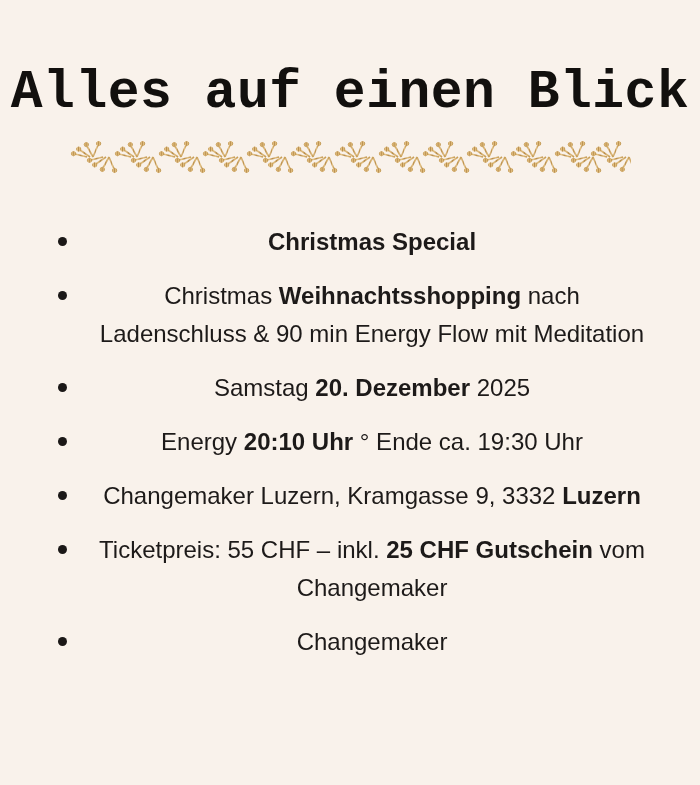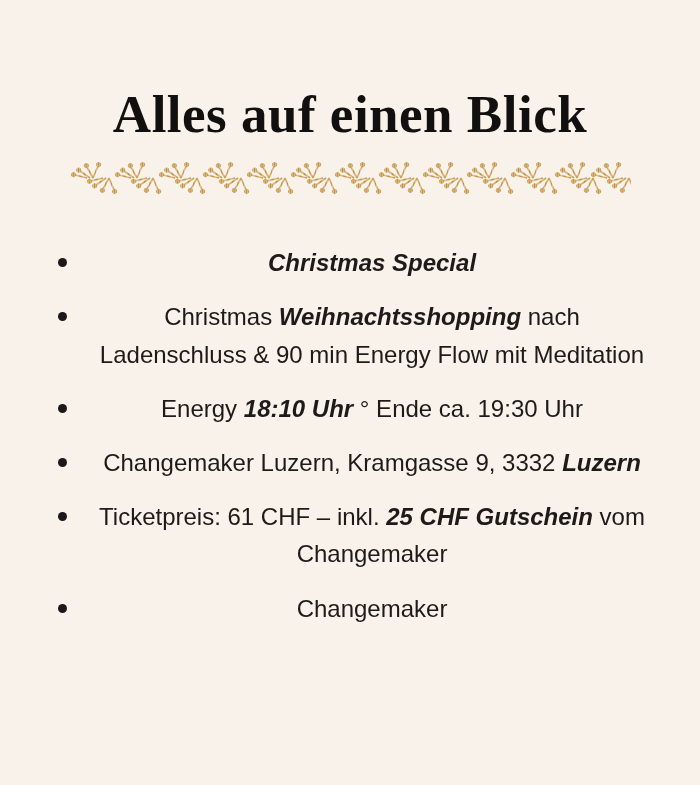--- a/index.html
+++ b/index.html
@@ -10,27 +10,27 @@
     font-family: "Liberation Sans", sans-serif;
     color: #1d1a19;
     overflow: hidden;
   }
   .page {
     width: 700px;
     height: 785px;
     position: relative;
   }
   .title {
-    font-family: Liberation Serif, serif;
+    font-family: Liberation Mono, monospace;
     font-weight: 700;
     font-size: 53px;
     line-height: 1.1;
     text-align: center;
     margin: 0;
-    padding-top: 85px;
+    padding-top: 64px;
     color: #12100e;
     letter-spacing: 0.5px;
   }
   .divider-wrap {
     text-align: center;
     margin-top: 13px;
     height: 44px;
   }
   ul.info-list {
     list-style: none;
@@ -49,21 +49,21 @@
   li.info-item::before {
     content: "";
     position: absolute;
     left: 18px;
     top: 14px;
     width: 9px;
     height: 9px;
     border-radius: 50%;
     background: #1b1817;
   }
-  .seg.bold { font-weight: 700; font-style: italic; }
+  .seg.bold { font-weight: 700; }
 </style>
 </head>
 <body>
 
 <div class="page">
 
   <h1 class="title">Alles auf einen Blick</h1>
 
   <div class="divider-wrap">
     <svg width="562" height="44" viewBox="0 0 562 44" aria-hidden="true">
@@ -113,27 +113,30 @@
 
   <ul class="info-list">
       <li class="info-item">
         <div class="line"><span class="seg bold">Christmas Special</span></div>
       </li>
       <li class="info-item">
         <div class="line"><span class="seg">Christmas </span><span class="seg bold">Weihnachtsshopping</span><span class="seg"> nach</span></div>
         <div class="line"><span class="seg">Ladenschluss &amp; 90 min Energy Flow mit Meditation</span></div>
       </li>
       <li class="info-item">
-        <div class="line"><span class="seg">Energy </span><span class="seg bold">18:10 Uhr</span><span class="seg"> ° Ende ca. 19:30 Uhr</span></div>
+        <div class="line"><span class="seg">Samstag </span><span class="seg bold">20. Dezember</span><span class="seg"> 2025</span></div>
+      </li>
+      <li class="info-item">
+        <div class="line"><span class="seg">Energy </span><span class="seg bold">20:10 Uhr</span><span class="seg"> ° Ende ca. 19:30 Uhr</span></div>
       </li>
       <li class="info-item">
         <div class="line"><span class="seg">Changemaker Luzern, Kramgasse 9, 3332 </span><span class="seg bold">Luzern</span></div>
       </li>
       <li class="info-item">
-        <div class="line"><span class="seg">Ticketpreis: 61 CHF – inkl. </span><span class="seg bold">25 CHF Gutschein</span><span class="seg"> vom</span></div>
+        <div class="line"><span class="seg">Ticketpreis: 55 CHF – inkl. </span><span class="seg bold">25 CHF Gutschein</span><span class="seg"> vom</span></div>
         <div class="line"><span class="seg">Changemaker</span></div>
       </li>
       <li class="info-item">
         <div class="line"><span class="seg">Changemaker</span></div>
       </li>
     </ul>
 
 </div>
 
 </body></html>

